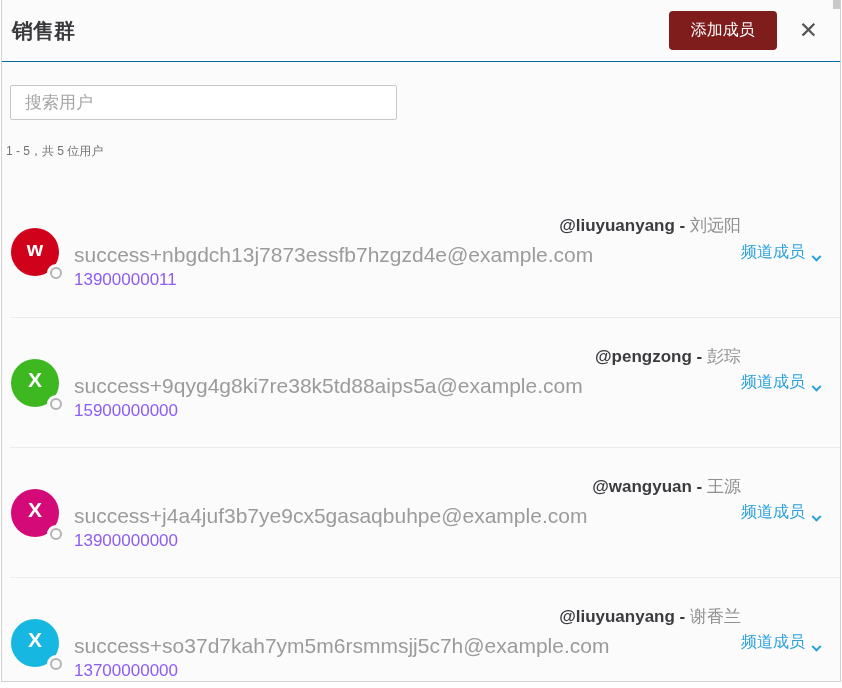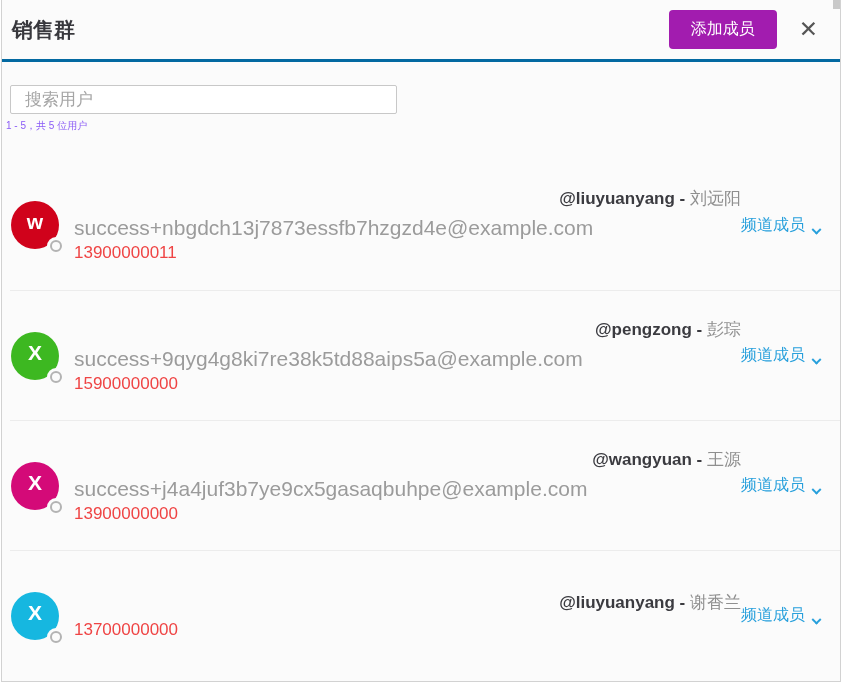--- a/index.html
+++ b/index.html
@@ -24,30 +24,30 @@
     position: absolute; top: 0; right: 0;
     width: 7px; height: 9px;
     background: #c9c9c9;
   }
   
   .header {
     height: 62px;
     display: flex;
     align-items: center;
     padding: 0 14px 0 10px;
-    border-bottom: 3px solid #0369a1;
+    border-bottom: 1px solid #0369a1;
   }
   .title {
     font-size: 21px;
     font-weight: bold;
     color: #38383d;
     flex: 1 1 auto;
   }
   .add-btn {
-    background: #a21caf;
+    background: #7f1d1d;
     color: #ffffff;
     border: none;
     font-family: Liberation Sans, sans-serif;
     font-size: 16px;
     padding: 9px 22px;
     border-radius: 4px;
     cursor: pointer;
     margin-right: 14px;
   }
   .close-btn {
@@ -61,35 +61,35 @@
     font-family: inherit;
   }
   
   .panel-body {
     padding: 0 0 0 8px;
   }
   .search-input {
     display: block;
     margin-top: 23px;
     width: 387px;
-    height: 29px;
+    height: 35px;
     background: #ffffff;
     border: 1px solid #c8c8c8;
     border-radius: 2px;
     padding: 0 14px;
     font-family: inherit;
     font-size: 17px;
     color: #333333;
   }
   .search-input::placeholder { color: #a5a5a5; }
   .count-text {
-    margin-top: 5px;
+    margin-top: 23px;
     margin-left: -4px;
-    font-size: 10px;
-    color: #8b5cf6;
+    font-size: 12px;
+    color: #737373;
   }
   
   .user-list { margin-top: 27px; }
   .user-row {
     display: flex;
     align-items: center;
     min-height: 130px;
     padding: 16px 20px 16px 1px;
   }
   .user-row + .user-row { border-top: 1px solid #ececec; }
@@ -123,21 +123,21 @@
   .username { font-weight: bold; color: #3b3b40; }
   .name-sep  { font-weight: bold; color: #3b3b40; white-space: pre; }
   .fullname  { color: #8f8f8f; }
   .email {
     font-size: 21px;
     color: #9b9b9b;
     margin-bottom: 3px;
     white-space: nowrap;
     overflow: hidden;
   }
-  .phone { font-size: 17px; color: #ef4444; }
+  .phone { font-size: 17px; color: #8b5cf6; }
   .role-dropdown {
     flex: 0 0 auto;
     display: flex;
     align-items: flex-end;
     color: #28a0dc;
     font-size: 16px;
     cursor: pointer;
     white-space: nowrap;
   }
   .chevron {
@@ -221,20 +221,21 @@
 
   <div class="user-row">
     <div class="avatar-wrap" style="background: rgb(22, 183, 224);">
       <span class="avatar-letter">X</span>
       <span class="status-dot"></span>
     </div>
     <div class="user-info">
       <div class="name-line">
         <span class="username">@liuyuanyang</span><span class="name-sep"> - </span><span class="fullname">谢香兰</span>
       </div>
+      <div class="email">success+so37d7kah7ym5m6rsmmsjj5c7h@example.com</div>
       <div class="phone">13700000000</div>
     </div>
     <div class="role-dropdown">
       <span>频道成员</span>
       <span class="chevron"></span>
     </div>
   </div>
 </div>
   </div>
 </div>

